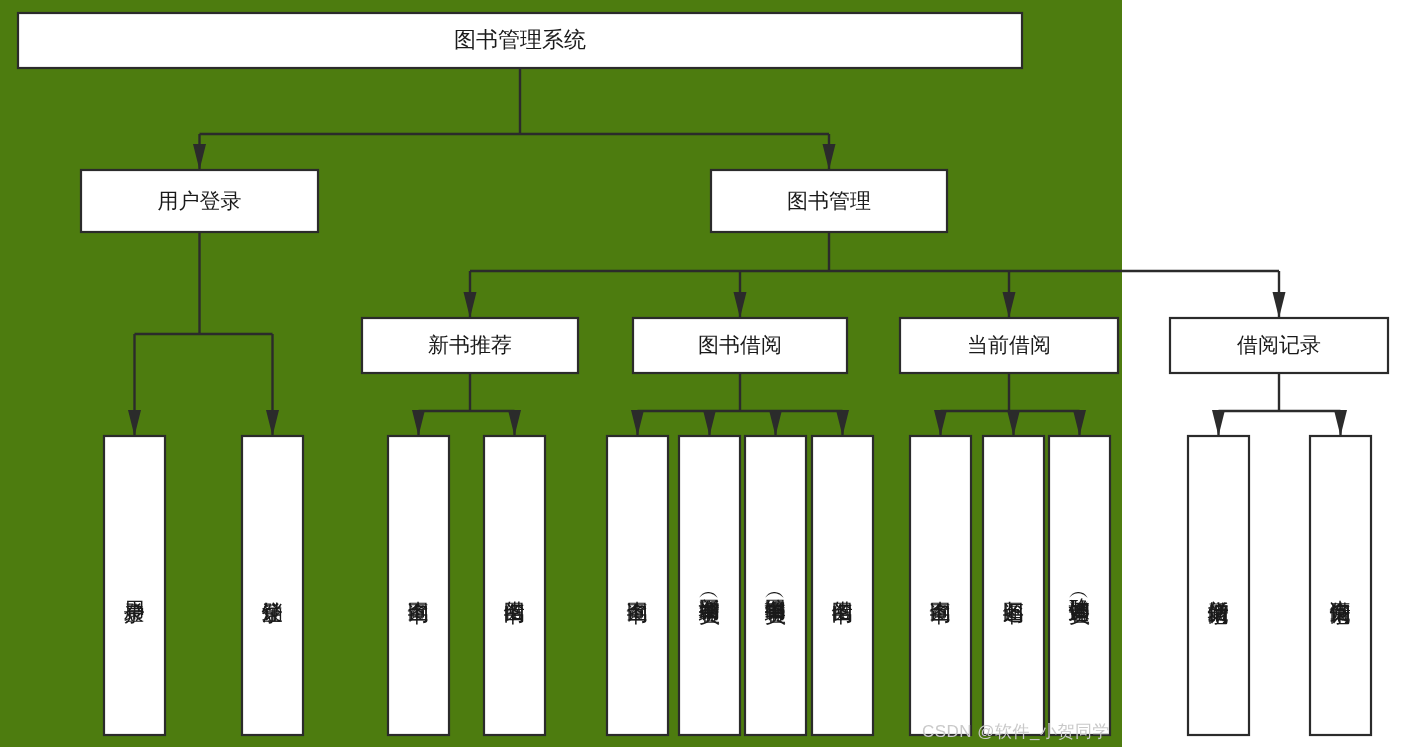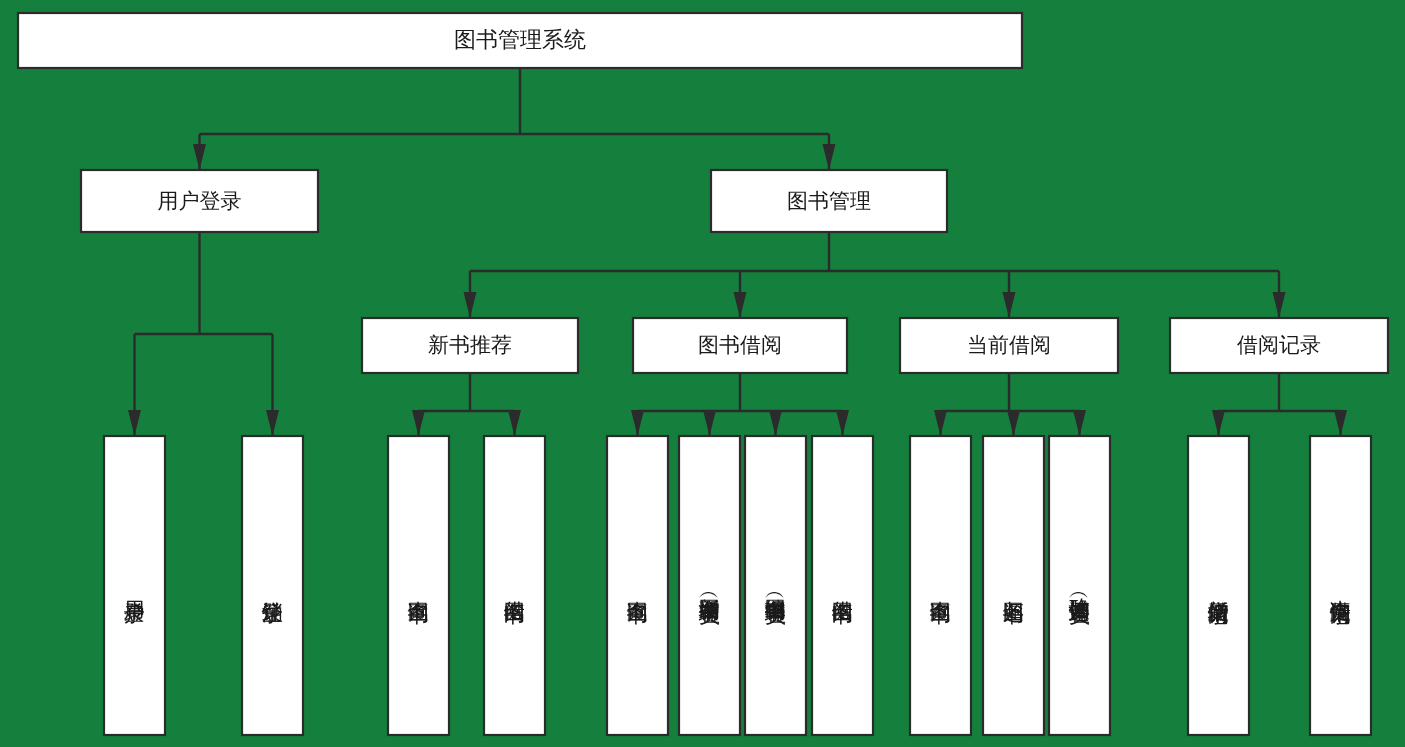--- a/index.html
+++ b/index.html
@@ -1,21 +1,21 @@
 <!DOCTYPE html>
 <html><head>
 <meta charset="utf-8">
 <style>
   html,body{margin:0;padding:0;background:#ffffff;}
   body{
     width:1405px;height:747px;
     font-family:"Liberation Sans","DejaVu Sans",sans-serif;
     overflow:hidden;
   }
-  #diagram-root{position:relative;width:1405px;height:747px;background:#15803d;}
+  #diagram-root{position:relative;width:1122px;height:747px;background:#4d7c0f;}
   svg#tree{position:absolute;left:0;top:0;width:1405px;height:747px;}
   .node-rect{fill:#ffffff;stroke:#2b2b2b;stroke-width:2.2;}
   .conn{stroke:#2b2b2b;stroke-width:2.4;fill:none;stroke-linecap:butt;}
   .arrow-head{fill:#2b2b2b;}
   .node-label-h{
     font-family:"Liberation Sans","DejaVu Sans",sans-serif;
     font-size:21px;fill:#1a1a1a;text-anchor:middle;dominant-baseline:middle;
   }
   .node-label-root{
     font-family:"Liberation Sans","DejaVu Sans",sans-serif;
@@ -143,13 +143,14 @@
       <div class="leaf-label-wrap" style="left: 679px; top: 436px; width: 61px; height: 299px;">新增图书（管理员）</div>
       <div class="leaf-label-wrap" style="left: 745px; top: 436px; width: 61px; height: 299px;">编辑图书（管理员）</div>
       <div class="leaf-label-wrap" style="left: 812px; top: 436px; width: 61px; height: 299px;">借阅图书</div>
       <div class="leaf-label-wrap" style="left: 910px; top: 436px; width: 61px; height: 299px;">查询图书</div>
       <div class="leaf-label-wrap" style="left: 983px; top: 436px; width: 61px; height: 299px;">归还图书</div>
       <div class="leaf-label-wrap" style="left: 1049px; top: 436px; width: 61px; height: 299px;">确认归还（管理员）</div>
       <div class="leaf-label-wrap" style="left: 1188px; top: 436px; width: 61px; height: 299px;">新增借阅记录</div>
       <div class="leaf-label-wrap" style="left: 1310px; top: 436px; width: 61px; height: 299px;">查询借阅记录</div>
     </div>
 
+  <div id="watermark">CSDN @软件_小贺同学</div>
 </div>
 
 </body></html>

